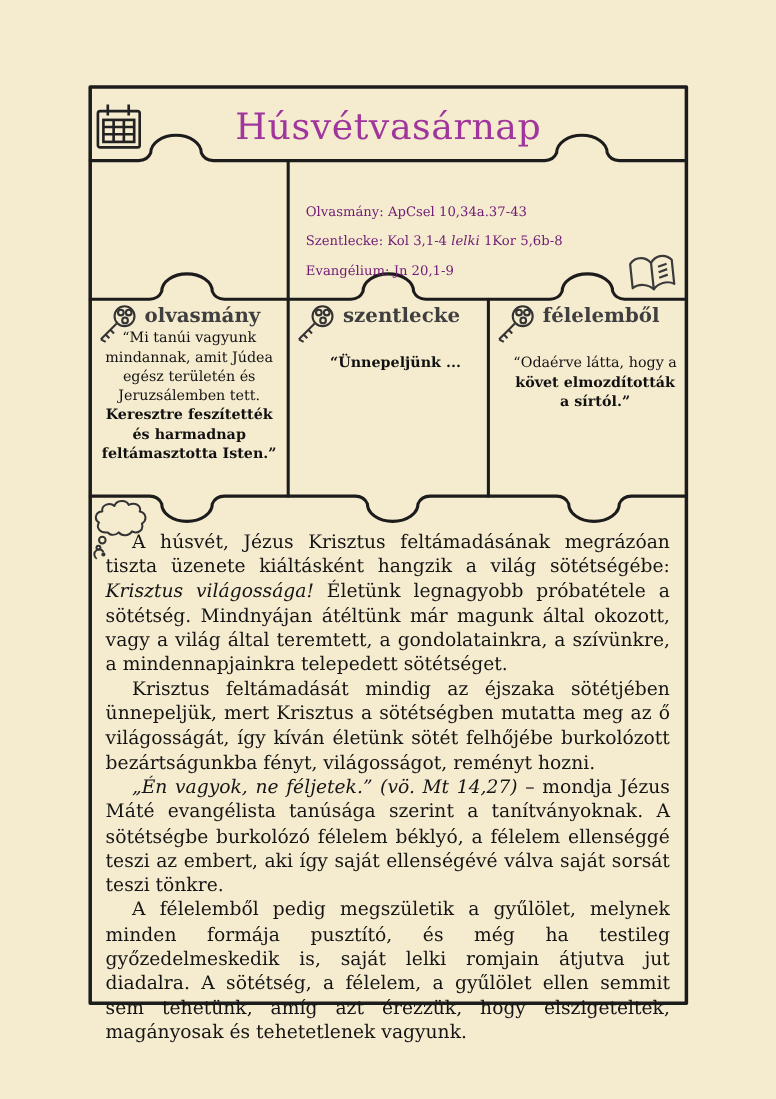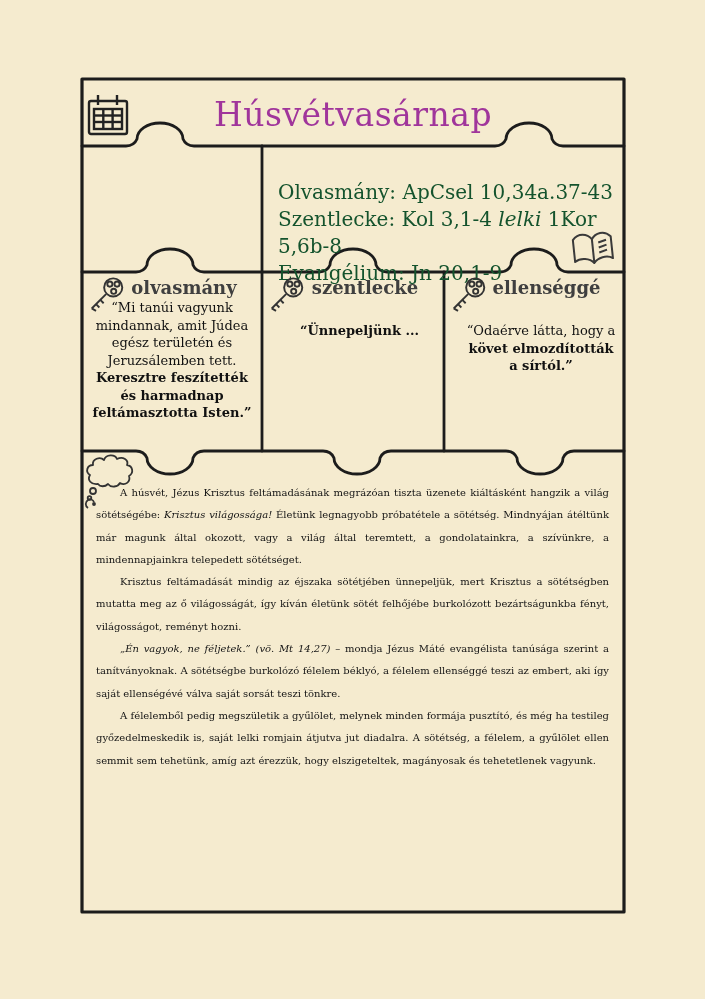--- a/index.html
+++ b/index.html
@@ -18,21 +18,21 @@
   .icon svg { display:block; }
 
   .title {
     position:absolute; left:82px; top:95px; width:542px;
     text-align:center; font-size:33px; letter-spacing:0.5px;
     color:#a0359b; white-space:nowrap;
   }
 
   .readings {
     position:absolute; left:278px; top:179px;
-    font-size:20px; line-height:27px; color:#14532d;
+    font-size:12px; line-height:27px; color:#701a75;
   }
   .readings .it { font-style:italic; }
 
   .col { position:absolute; top:277px; }
   .col-1 { left:84px;  width:176px; }
   .col-2 { left:264px; width:178px; }
   .col-3 { left:446px; width:177px; }
   .col-head {
     position:relative; text-align:center; padding-left:24px;
     font-size:18px; color:#3f3f3f;font-weight:bold;
@@ -42,21 +42,21 @@
     text-align:center; font-size:13px; line-height:17.5px;
     padding:0 5px; color:#111;
   }
   .col-1 .col-quote { margin-top:1px; }
   .col-2 .col-quote, .col-3 .col-quote { margin-top:24px;padding-left:18px; }
   .q-bold { font-weight:bold; }
   .q-block { display:block; }
 
   .body-text {
     position:absolute; left:96px; top:482px; width:513px;
-    font-size:10px; line-height:22.3px; text-align:justify;
+    font-size:17px; line-height:22.3px; text-align:justify;
     color:#141414;
   }
   .body-text p { margin:0; text-indent:24px; }
   .body-text .it { font-style:italic; }
 </style>
 </head>
 <body>
 
 <div class="sheet">
 
@@ -149,21 +149,21 @@
         <circle cx="28.5" cy="13" r="9.5"></circle>
         <circle cx="25" cy="9.5" r="2.7"></circle>
         <circle cx="32.5" cy="9.5" r="2.7"></circle>
         <circle cx="29" cy="17" r="2.7"></circle>
         <path d="M21 20 L6 35"></path>
         <path d="M6 35 l4.5 2.5"></path>
         <path d="M10.5 30.5 l3.5 3.5"></path>
         <path d="M15 26 l3.5 3.5"></path>
       </svg>
     </span>
-    <div class="col-head">ellenséggé</div>
+    <div class="col-head">félelemből</div>
     <div class="col-quote">
       <span class="q-block">“Odaérve látta, hogy a</span>
       <span class="q-block q-bold">követ elmozdították a sírtól.”</span>
     </div>
   </div>
 
   <span class="icon" style="left:84px; top:450px;">
     <svg width="52" height="60" viewBox="0 0 52 60" fill="none" stroke="#333" stroke-width="1.8" stroke-linejoin="round">
       <path d="M14 34 c-7 1 -11 -4 -8 -9 c-5 -3 -3 -10 3 -10 c-1 -6 7 -9 11 -5 c2 -6 11 -6 13 -1 c6 -3 12 1 10 6 c6 1 7 8 2 11 c2 6 -4 10 -9 7 c-2 4 -9 5 -12 1 c-3 3 -8 3 -10 0 z"></path>
       <circle cx="9" cy="41" r="3"></circle>

